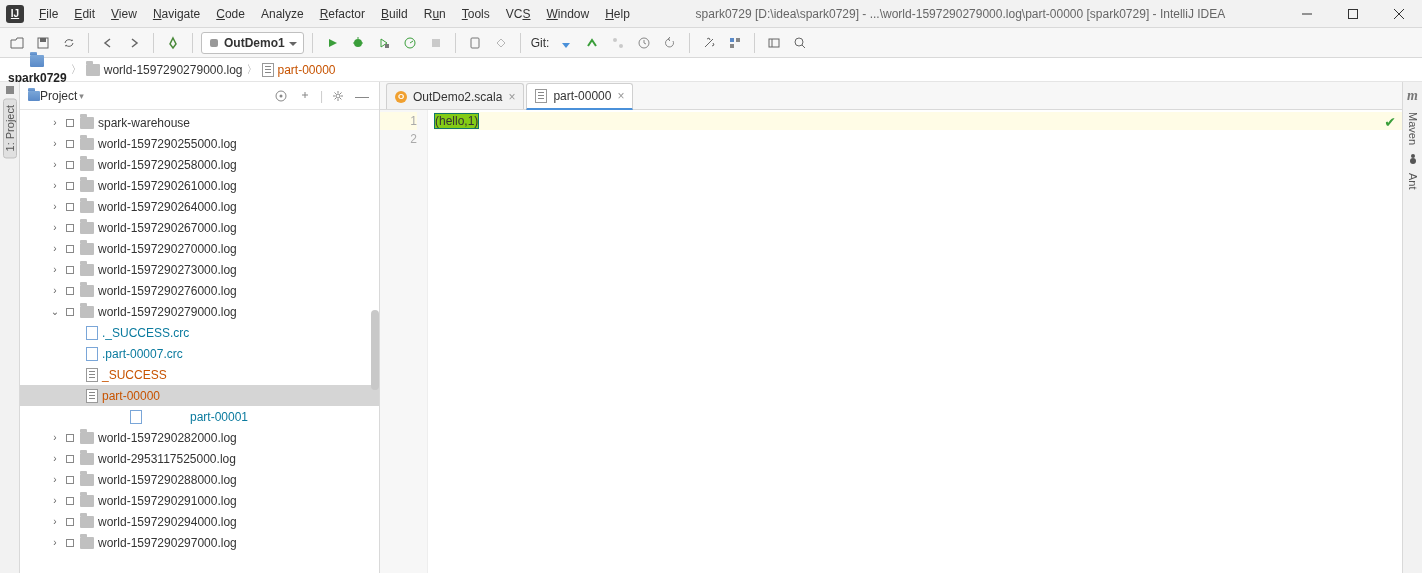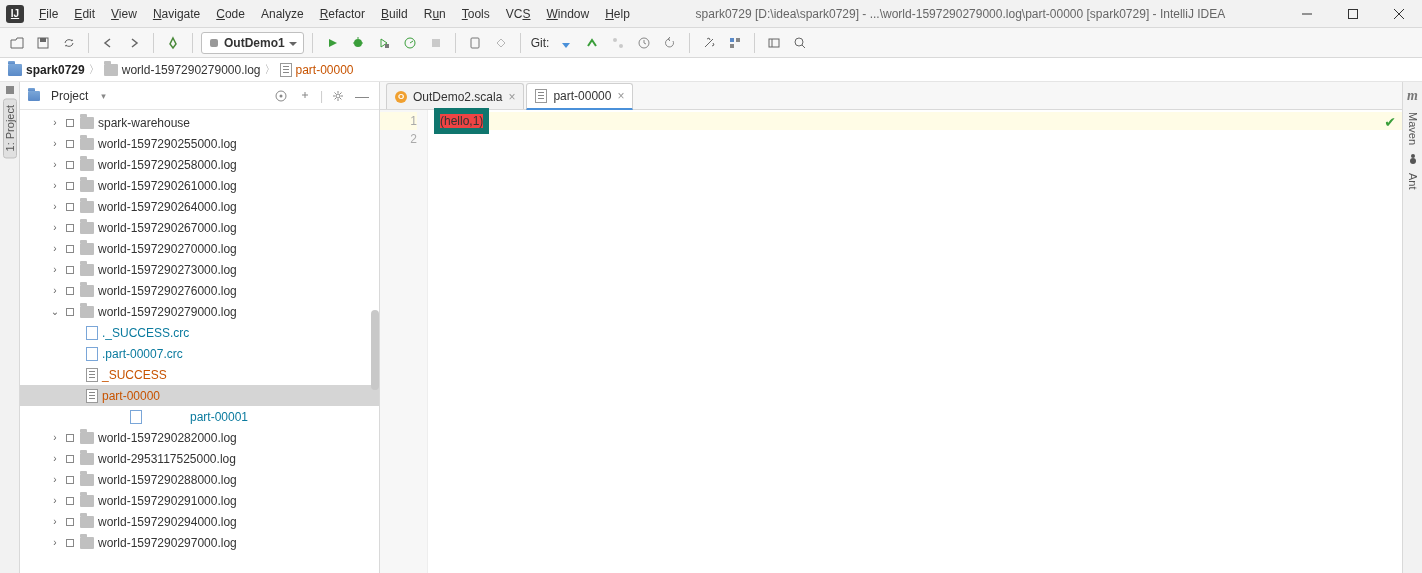--- a/index.html
+++ b/index.html
@@ -16,34 +16,34 @@
 .toolbar { height: 30px; background: #f7f7f7; border-bottom: 1px solid #d9d9d9; display: flex; align-items: center; padding: 0 6px; gap: 4px; }
 .tb-btn { width: 22px; height: 22px; display: flex; align-items: center; justify-content: center; border-radius: 3px; }
 .tb-sep { width: 1px; height: 20px; background: #d0d0d0; margin: 0 4px; }
 .run-select { height: 22px; background: #fff; border: 1px solid #c0c0c0; border-radius: 3px; padding: 0 18px 0 8px; display: flex; align-items: center; position: relative; font-size: 12px; font-weight: bold; }
 .run-select::after { content: ""; position: absolute; right: 6px; top: 9px; border: 4px solid transparent; border-top-color: #666; }
 .git-label { color: #333; font-size: 12px; margin: 0 2px; }
 .breadcrumb { height: 24px; background: #fff; border-bottom: 1px solid #e5e5e5; display: flex; align-items: center; padding: 0 8px; gap: 4px; font-size: 12px; }
 .bc-sep { color: #999; font-size: 11px; }
 .bc-item { display: flex; align-items: center; gap: 4px; }
 .bc-item.active { color: #c75300; }
-.bc-item.bold { font-weight: bold; color: #222;}
+.bc-item.bold { font-weight: bold; color: #222; flex-direction: column;}
 .fld-icon { width: 14px; height: 12px; background: #c0c0c0; border-radius: 1px; position: relative; display:inline-block;}
 .fld-icon.blue { background: linear-gradient(#7aa6d8, #5a8ac8); }
 .fld-icon::before { content:""; position:absolute; top:-3px; left:0; width:7px; height:3px; background:inherit; border-radius:1px 1px 0 0;}
 .file-icon { width: 12px; height: 14px; background: #fff; border: 1px solid #999; position: relative; display:inline-block;}
 .file-icon.lines::after { content:""; position:absolute; left:2px; top:2px; right:2px; height:8px; background: repeating-linear-gradient(#888,#888 1px, transparent 1px, transparent 3px);}
 .main { display: flex; height: calc(573px - 28px - 30px - 24px); }
 .sidebar-tab { width: 20px; background: #f2f2f2; border-right: 1px solid #d9d9d9; display: flex; flex-direction: column; align-items: center; padding-top: 4px; }
 .sidebar-tab-label { writing-mode: vertical-rl; transform: rotate(180deg); font-size: 11px; color: #555; padding: 6px 0; cursor: default; }
 .sidebar-tab-label.active { background: #e0e0e0; border: 1px solid #c0c0c0; border-radius: 3px;}
 .sidebar-tab-sq { width:8px; height:8px; background:#888; margin-bottom:4px;}
 .project-panel { width: 360px; background: #fff; border-right: 1px solid #d9d9d9; display: flex; flex-direction: column; }
 .panel-header { height: 28px; border-bottom: 1px solid #e5e5e5; display: flex; align-items: center; padding: 0 8px; gap: 6px; }
-.panel-title { font-size: 12px; color: #333; flex:1; display:flex; align-items:center; gap:11px;}
+.panel-title { font-size: 12px; color: #333; flex:1; display:flex; align-items:center; gap:0;}
 .panel-title::after { content: "▾"; font-size: 9px; color: #888; margin-left: 2px;}
 .panel-iconbtn { width: 18px; height: 18px; display:flex; align-items:center; justify-content:center; color:#666;}
 .tree { flex: 1; overflow-y: auto; overflow-x: hidden; padding: 2px 0; position:relative;}
 .tree-scroll-thumb { position:absolute; right:0; top:200px; width:8px; height:80px; background:#c8c8c8; border-radius:4px;}
 .tree-item { height: 21px; display: flex; align-items: center; padding-left: 8px; gap: 4px; white-space: nowrap; cursor: default;}
 .tree-item.selected { background: #d5d5d5; }
 .tree-item .arrow { width: 14px; text-align: center; color: #666; font-size: 10px;}
 .tree-item .name { color: #333; }
 .tree-item .name.changed { color: #0a7a9e; }
 .tree-item .name.brown { color: #c75300; }
@@ -54,21 +54,21 @@
 .tab.active { background: #fff; border-bottom: 2px solid #4a90d9; height:27px; position:relative; top:1px;}
 .tab-close { color: #999; font-size: 12px; }
 .tab-icon-o { width:12px; height:12px; border-radius:50%; background:#f0a030; display:flex; align-items:center; justify-content:center; color:#fff; font-size:8px; font-weight:bold;}
 .editor-body { flex: 1; display: flex; background: #fff; position:relative;}
 .gutter { width: 48px; background: #f7f7f7; border-right: 1px solid #eee; color: #aaa; text-align: right; padding: 2px 10px 0 0; line-height: 18px; font-family: Consolas, monospace; font-size: 12px;}
 .code-line-bg { height:18px; display:flex; align-items:center;}
 .code-line-bg.hl { background:#fffce6;}
 .code-area { flex: 1; padding: 2px 0 0 6px; font-family: Consolas, monospace; font-size: 13px; line-height: 18px; }
 .code-area .line { height:18px;}
 .code-area .line.hl { background:#fffce6; }
-.caret-sel { background:#ef4444; border:6px solid #0f766e; padding:0;}
+.caret-sel { background:#84cc16; border:1px solid #0f766e; padding:0;}
 .editor-check { position:absolute; top:4px; right:6px; color:#3a9e3a; font-size:14px;}
 .right-bar { width: 20px; background: #f2f2f2; border-left: 1px solid #d9d9d9; display:flex; flex-direction:column; align-items:center; padding-top:6px; gap:8px;}
 .right-label { writing-mode: vertical-rl; font-size: 11px; color: #555; }
 .right-m { font-style: italic; font-weight:bold; font-family: Georgia, serif; color:#777; font-size:14px;}
 .ant-icon { width:10px; height:12px; color:#555;}
 </style>
 </head>
 <body>
 
 <div class="titlebar">

